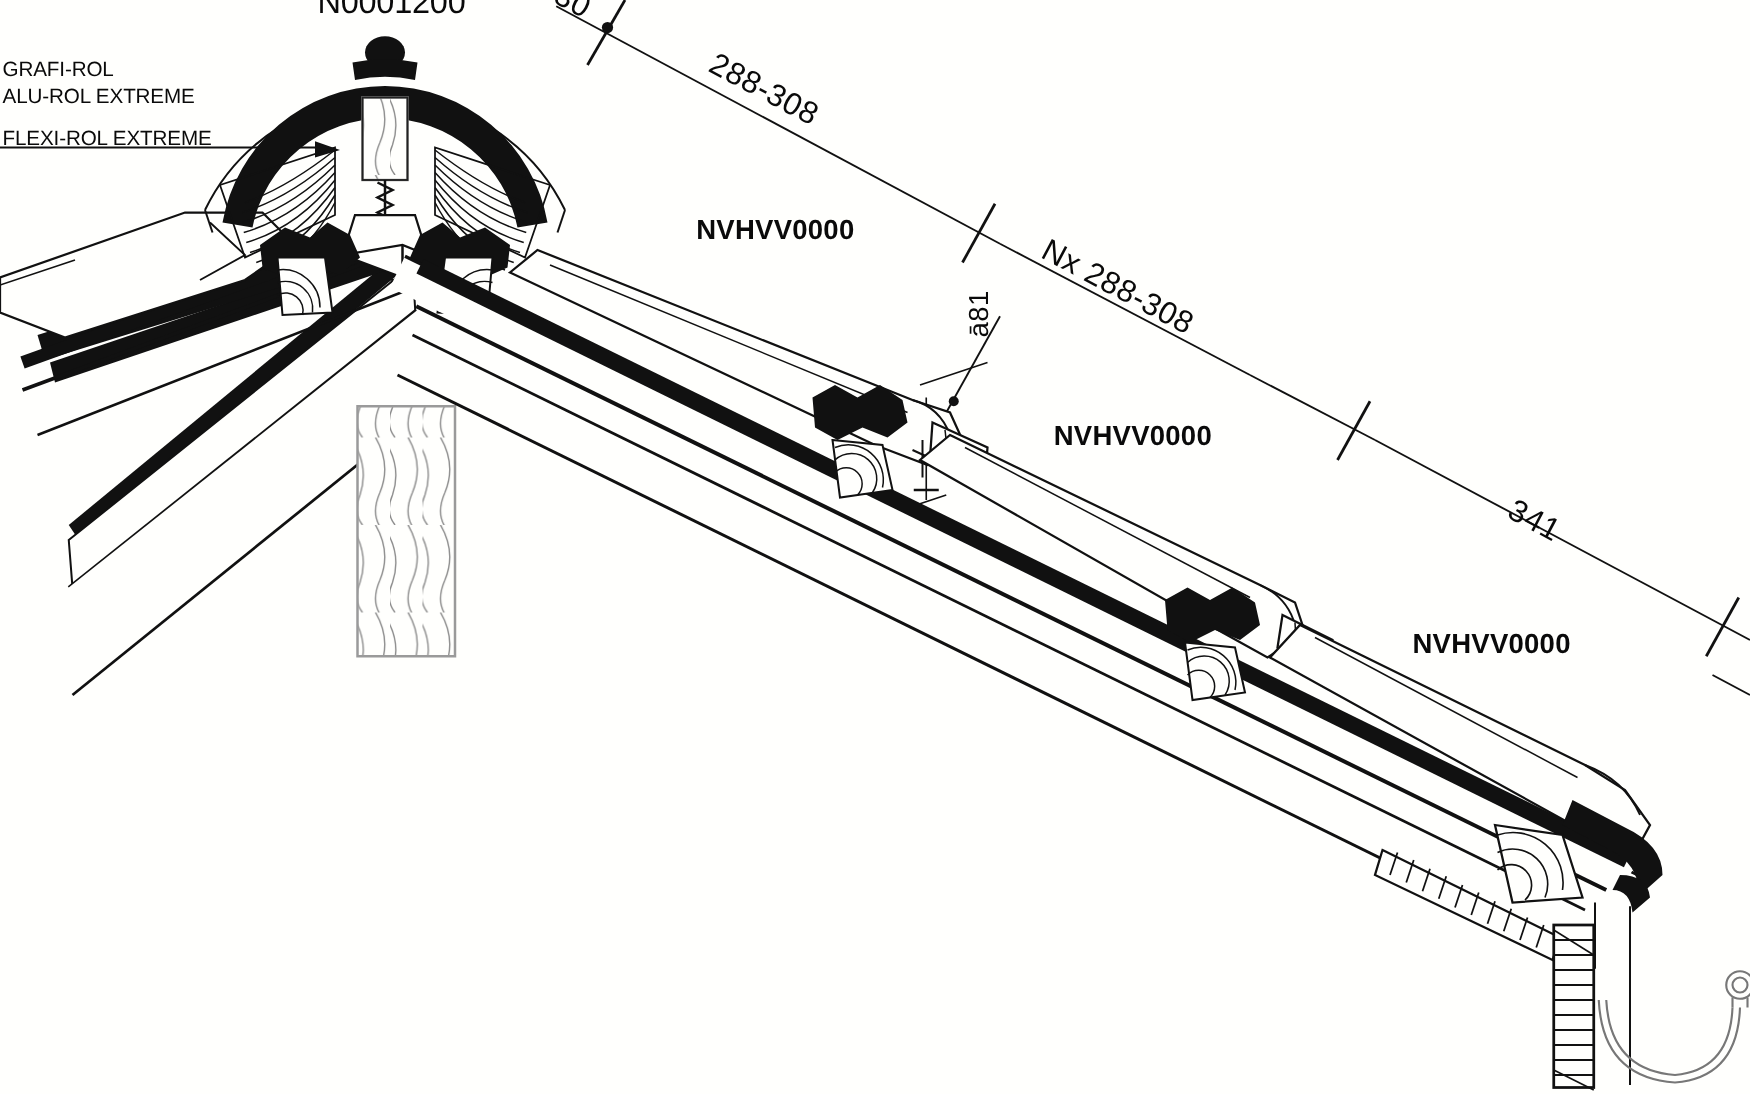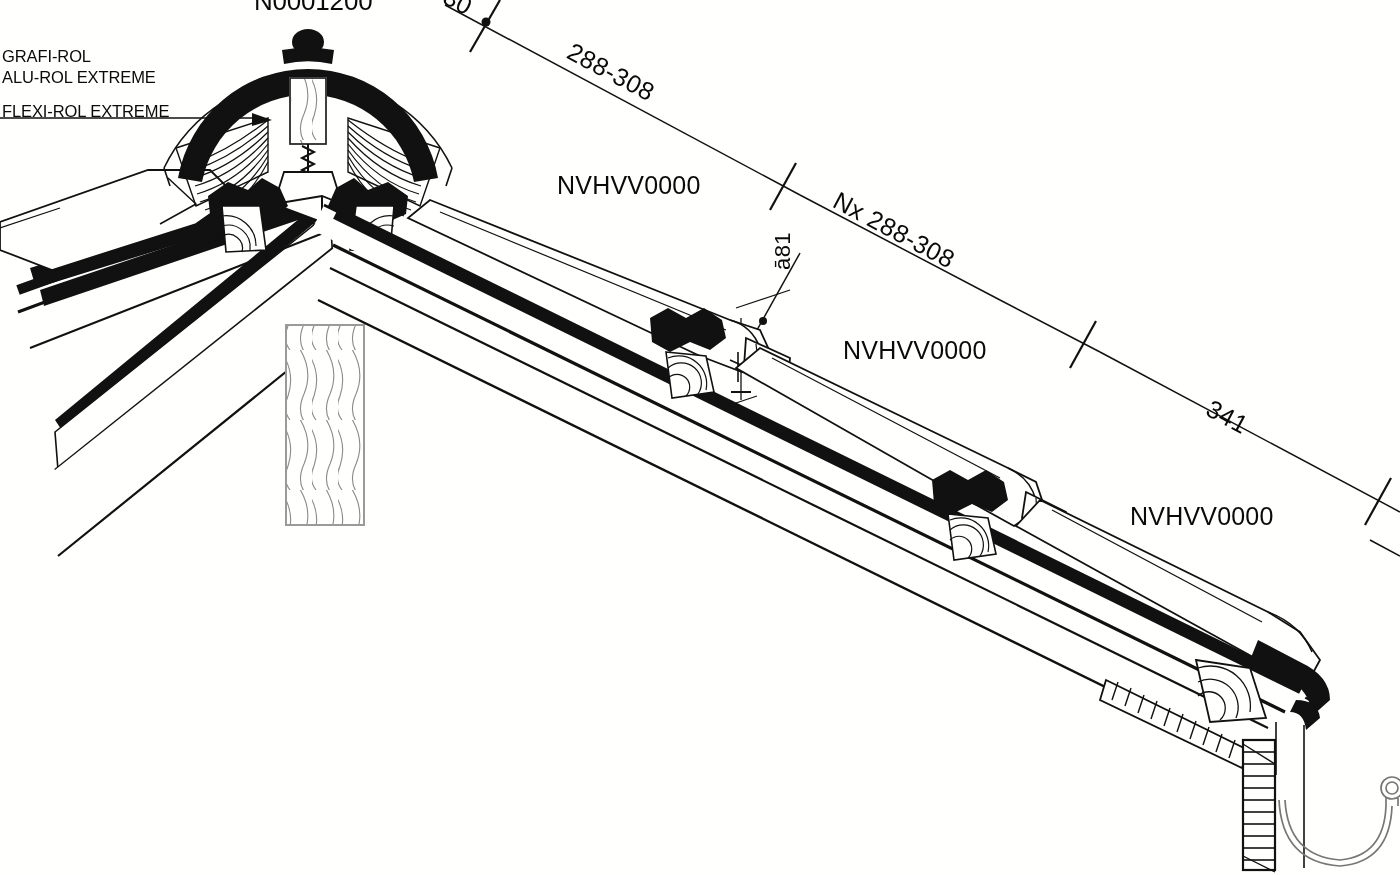--- a/index.html
+++ b/index.html
@@ -30,22 +30,22 @@
     line-height: 1.18;
     letter-spacing: -0.2px;
   }
   .lbl-callout {
     font-size: 16.5px;
     font-weight: 400;
     letter-spacing: -0.1px;
     text-align: right;
   }
   .lbl-part {
-    font-size: 25px;
-    font-weight: 400;
+    font-size: 22px;
+    font-weight: 700;
     letter-spacing: 0.2px;
   }
   .lbl-dim {
     font-size: 25px;
     font-weight: 400;
     letter-spacing: 0.4px;
   }
   .lbl-dim-sm {
     font-size: 22px;
     letter-spacing: 0.4px;

